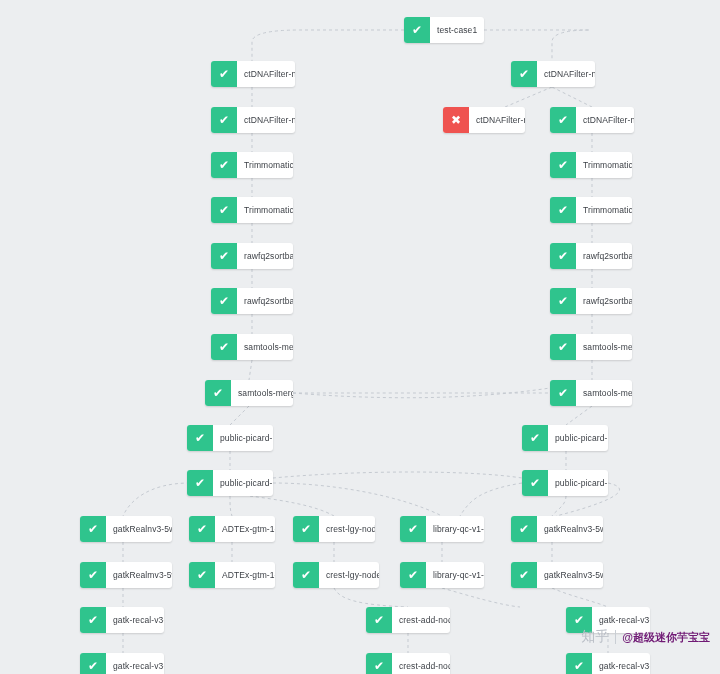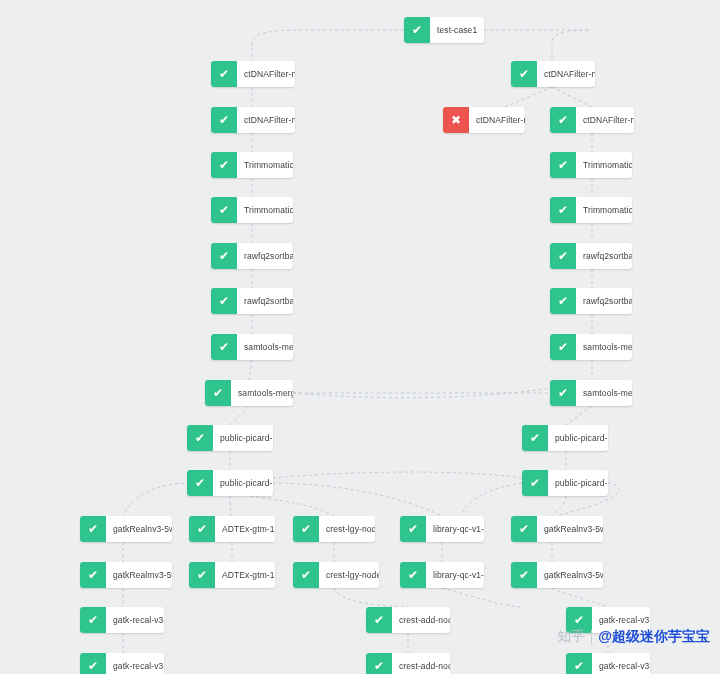--- a/index.html
+++ b/index.html
@@ -71,22 +71,22 @@
     font-weight: normal;
     color: #b9bec6;
   }
   .watermark .sep {
     display: inline-block;
     width: 1px;
     height: 14px;
     background: #c9ced4;
   }
   .watermark .wm-name {
-    color: #1d4ed8;
-    font-size: 14px;
+    color: #701a75;
+    font-size: 11px;
   }
 </style>
 </head>
 <body>
 
 <div id="canvas">
 
   <svg id="edges" viewBox="0 0 720 674" preserveAspectRatio="none">
     <g fill="none" stroke="#c5cad1" stroke-width="1" stroke-dasharray="3,3">
 

